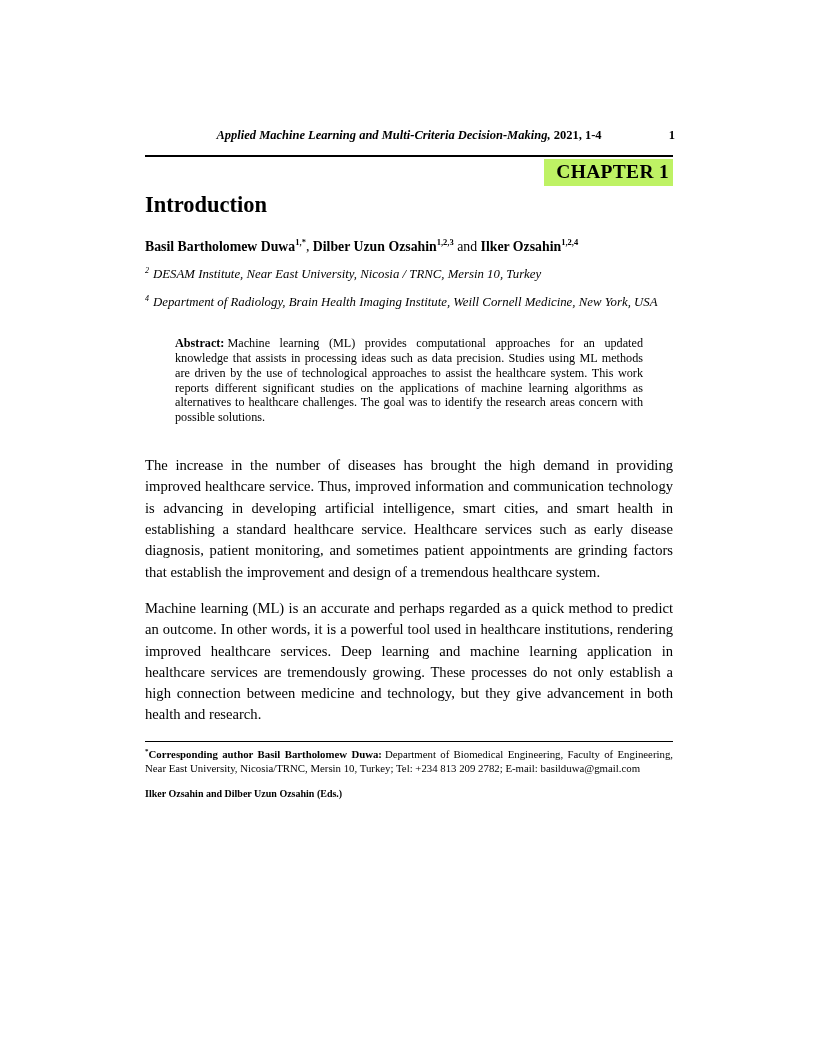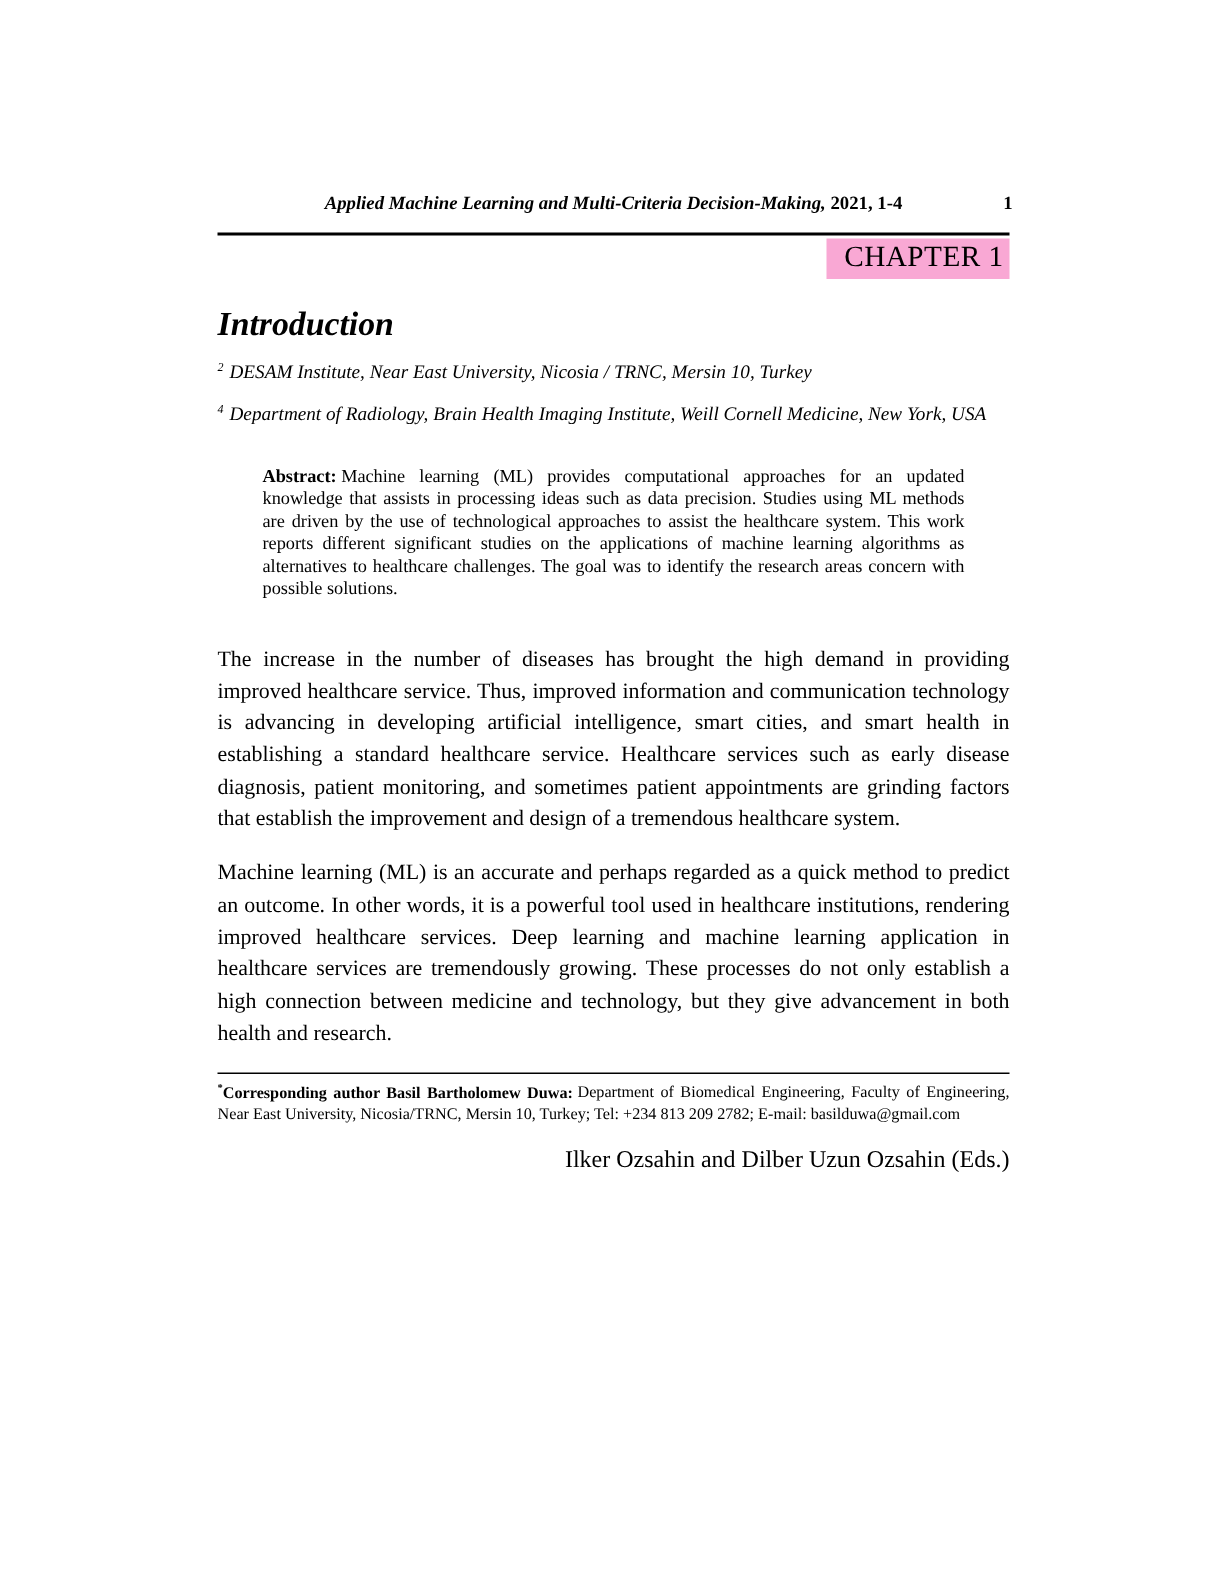--- a/index.html
+++ b/index.html
@@ -35,32 +35,31 @@
     right: -2px;
     top: 0;
     font-weight: bold;
     font-size: 12.5px;
   }
 
   .rule-top { border-top: 2.5px solid #000; margin-top: 11px; }
 
   .chapter-row { display: flex; justify-content: flex-end; margin-top: 2px; }
   .chapter-label {
-    background: #f9a8d4;
-    font-weight: normal;
+    background: #bef264;
+    font-weight: bold;
     font-size: 19.5px;
     letter-spacing: 0.3px;
     padding: 2px 4px 3px 12px;
   }
 
   .doc-title {
     font-size: 22.5px;
     font-weight: bold;
-    margin-top: 17px;
-    font-style: italic;
+    margin-top: 6px;
   }
 
   .byline {
     margin-top: 19px;
     font-size: 13.8px;
   }
   .byline .author { font-weight: bold; }
   .byline sup { font-size: 8.5px; font-weight: bold; }
 
   .affiliations { margin-top: 10px; }
@@ -101,23 +100,23 @@
     margin-top: 5px;
     font-size: 10.8px;
     line-height: 1.35;
     text-align: justify;
   }
   .footnote sup { font-size: 7px; font-weight: bold; }
   .footnote .fn-label { font-weight: bold; margin-right: 3px; }
 
   .publisher {
     margin-top: 11px;
-    text-align: right;
-    font-size: 16px;
-    font-weight: normal;
+    text-align: left;
+    font-size: 10px;
+    font-weight: bold;
     line-height: 1.45;
   }
 </style>
 </head>
 <body>
 
 <div class="page">
   <div class="content">
 
     <div class="running-head">
@@ -126,20 +125,23 @@
     </div>
 
     <div class="rule-top"></div>
 
     <div class="chapter-row">
       <span class="chapter-label">CHAPTER 1</span>
     </div>
 
     <h1 class="doc-title">Introduction</h1>
 
+    <div class="byline">
+      <span class="author"><span>Basil Bartholomew Duwa</span><sup>1,*</sup></span><span>, </span><span class="author"><span>Dilber Uzun Ozsahin</span><sup>1,2,3</sup></span><span> and </span><span class="author"><span>Ilker Ozsahin</span><sup>1,2,4</sup></span>
+    </div>
 
     <div class="affiliations">
       <p class="affiliation"><sup>2</sup><span>DESAM Institute, Near East University, Nicosia / TRNC, Mersin 10, Turkey</span></p>
       <p class="affiliation"><sup>4</sup><span>Department of Radiology, Brain Health Imaging Institute, Weill Cornell Medicine, New York, USA</span></p>
     </div>
 
     <div class="abstract">
       <span class="label">Abstract:</span><span>Machine learning (ML) provides computational approaches for an updated knowledge that assists in processing ideas such as data precision. Studies using ML methods are driven by the use of technological approaches to assist the healthcare system. This work reports different significant studies on the applications of machine learning algorithms as alternatives to healthcare challenges. The goal was to identify the research areas concern with possible solutions.</span>
     </div>
 

